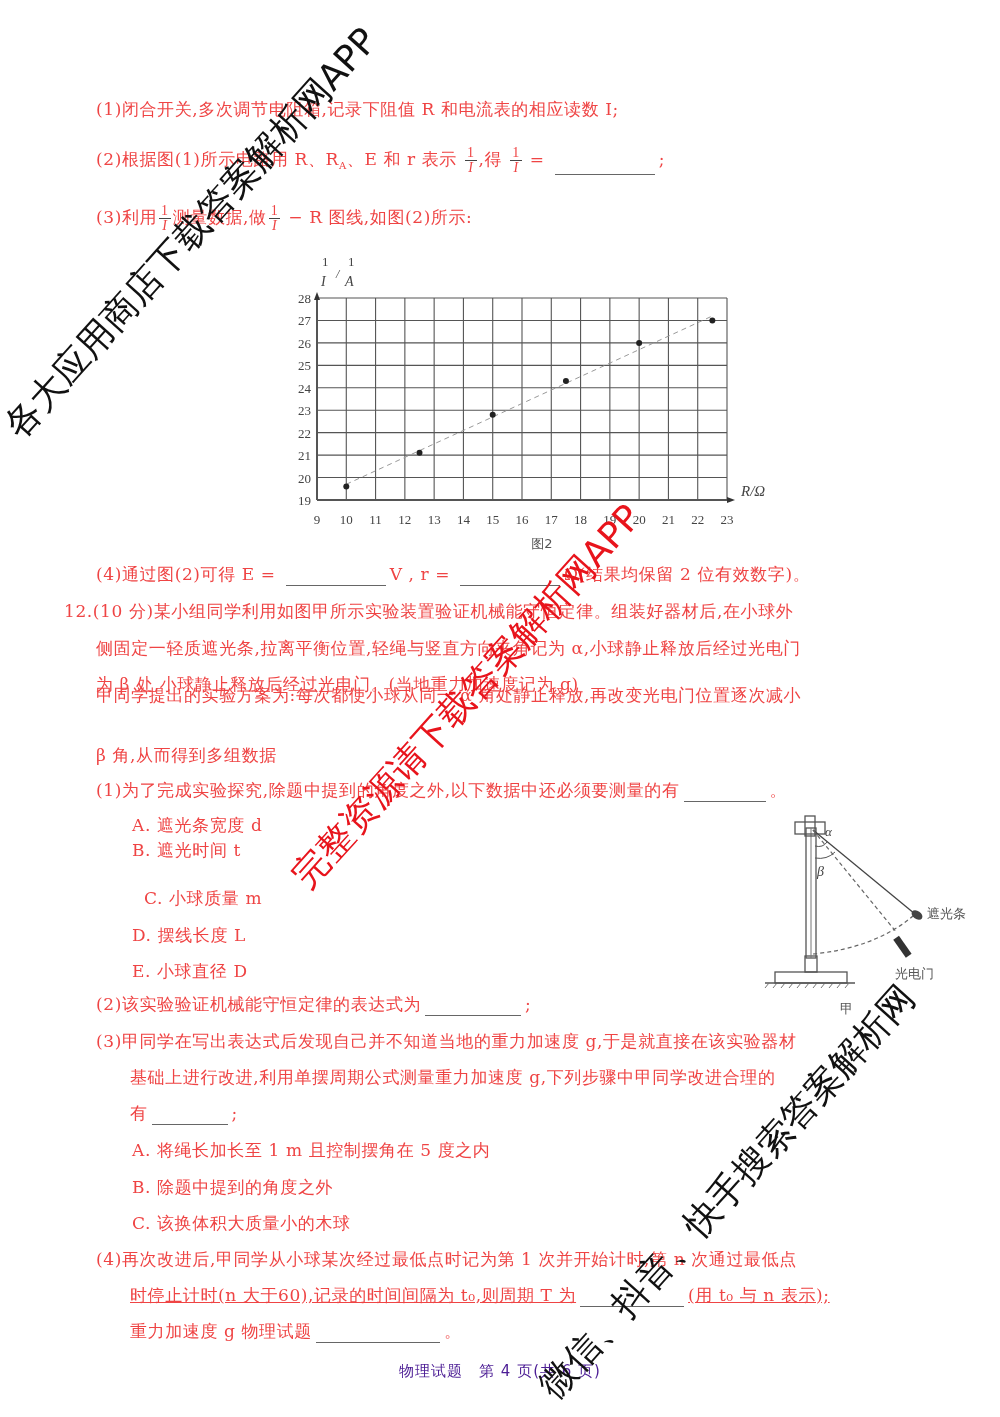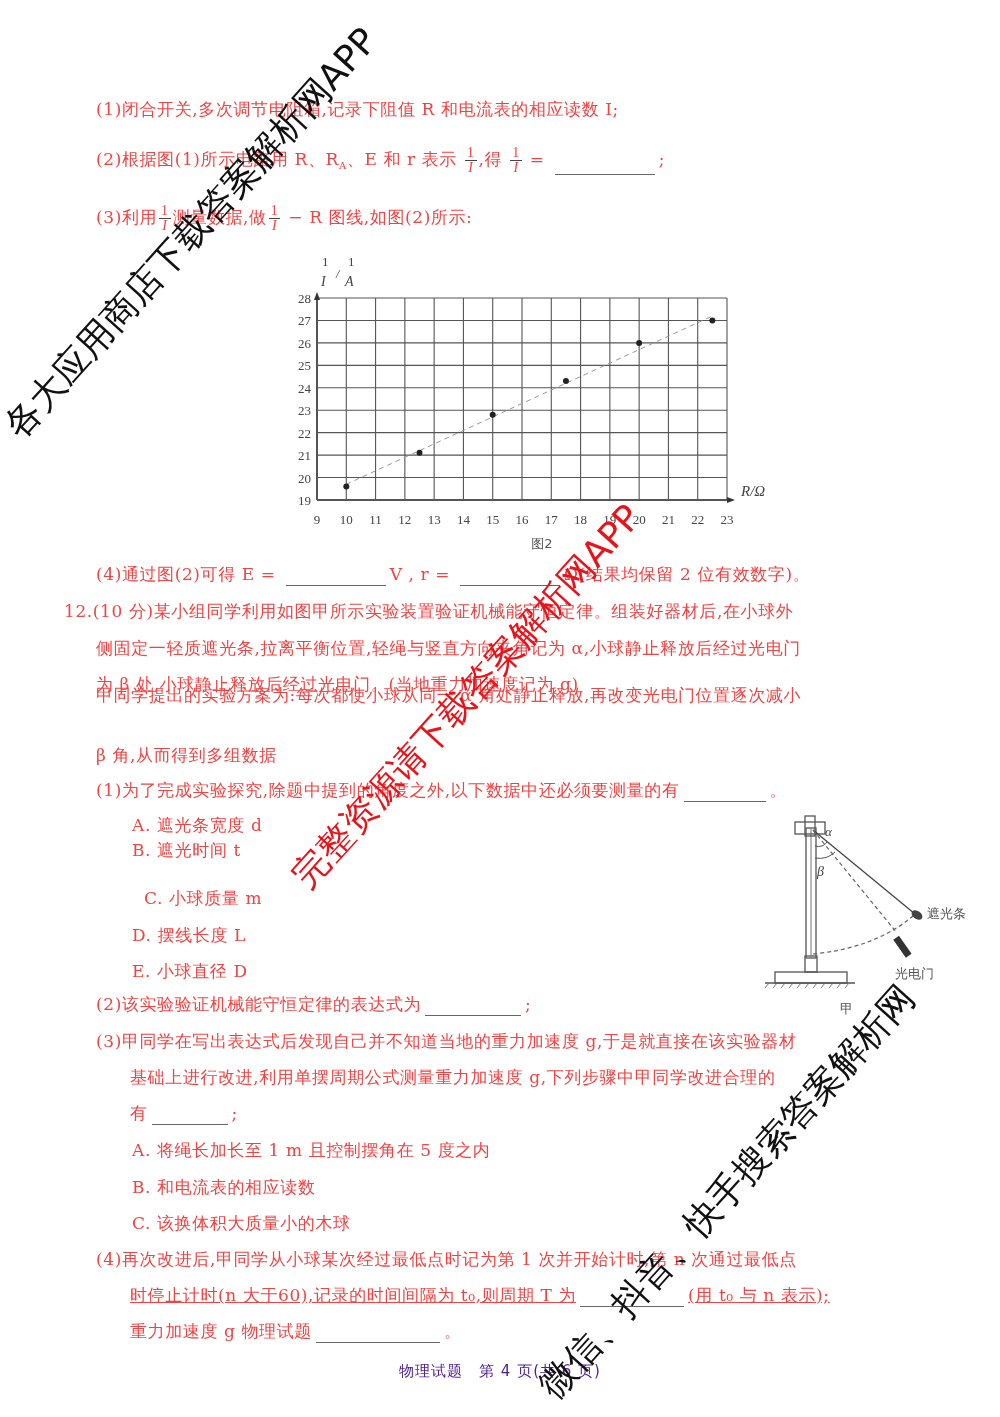--- a/index.html
+++ b/index.html
@@ -135,21 +135,21 @@
   </div>
 
 <div class="line" style="left:96px;top:993px;"><span>(2)该实验验证机械能守恒定律的表达式为</span><span class="blank" style="width:96px"></span><span>;</span></div>
 
 <div class="line" style="left:96px;top:1030px;">(3)甲同学在写出表达式后发现自己并不知道当地的重力加速度 g,于是就直接在该实验器材</div>
 <div class="line" style="left:130px;top:1066px;">基础上进行改进,利用单摆周期公式测量重力加速度 g,下列步骤中甲同学改进合理的</div>
 <div class="line" style="left:130px;top:1102px;"><span>有</span><span class="blank" style="width:76px"></span><span>;</span></div>
 
 <div id="opts3">
     <div class="line" style="left: 132px; top: 1139px;">A. 将绳长加长至 1 m 且控制摆角在 5 度之内</div>
-    <div class="line" style="left: 132px; top: 1175.5px;">B. 和电流表的相应读数</div>
+    <div class="line" style="left: 132px; top: 1175.5px;">B. 除题中提到的角度之外</div>
     <div class="line" style="left: 132px; top: 1212px;">C. 该换体积大质量小的木球</div>
   </div>
 
 <div class="line" style="left:96px;top:1248px;">(4)再次改进后,甲同学从小球某次经过最低点时记为第 1 次并开始计时,第 n 次通过最低点</div>
 <div class="line" style="left:130px;top:1284px;text-decoration:underline;"><span>时停止计时(n 大于60),记录的时间间隔为 t₀,则周期 T 为</span><span class="blank" style="width:104px"></span><span>(用 t₀ 与 n 表示);</span></div>
 <div class="line" style="left:130px;top:1320px;"><span>重力加速度 g 物理试题</span><span class="blank" style="width:124px"></span><span>。</span></div>
 
 <div class="diagram">
   <svg width="245" height="215" viewBox="0 0 245 215">
 

